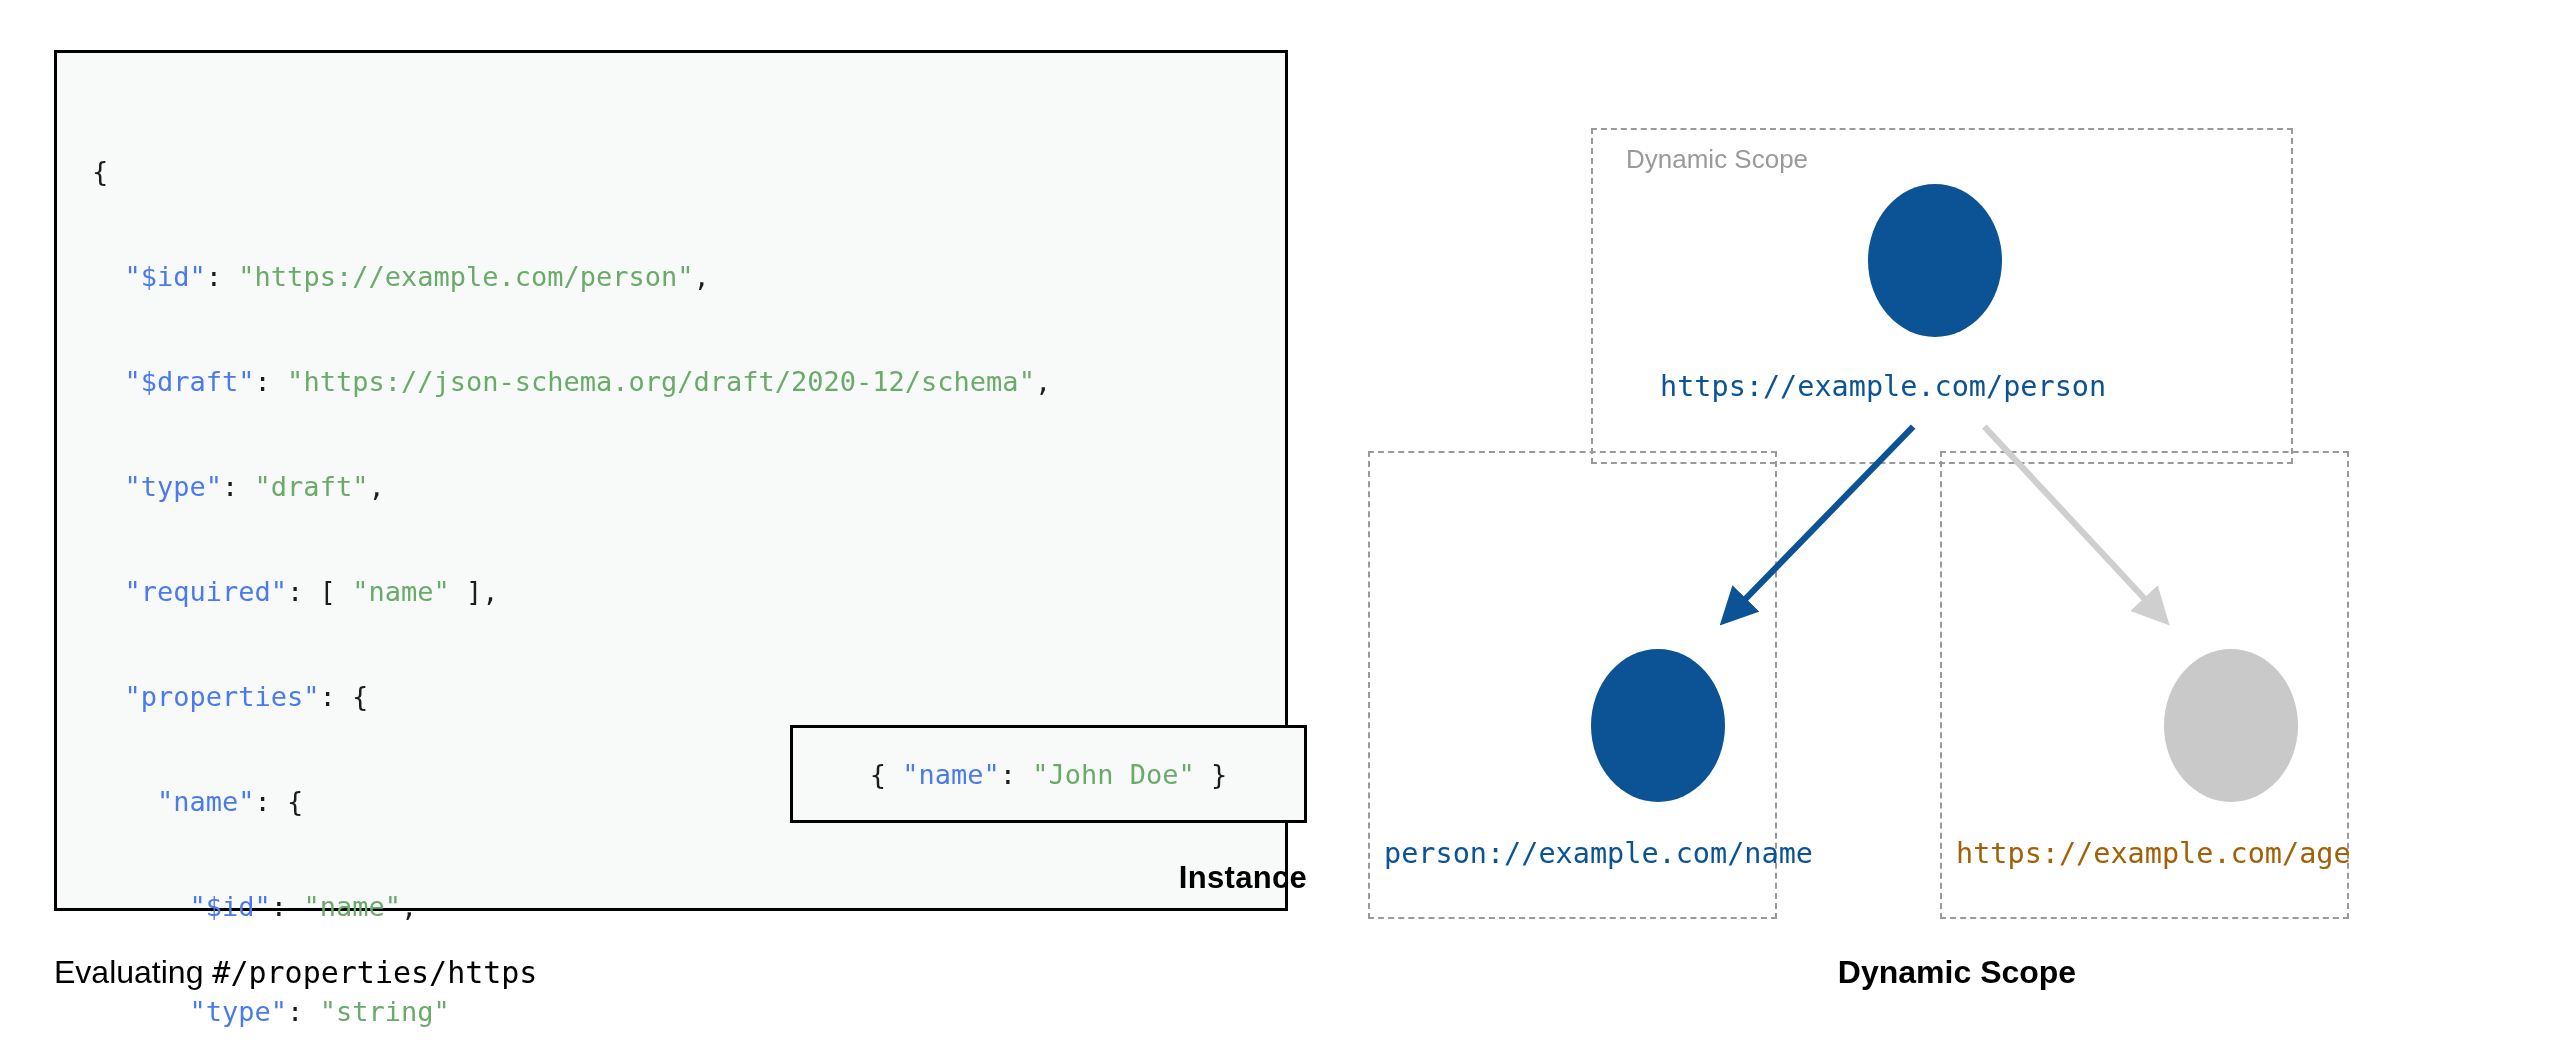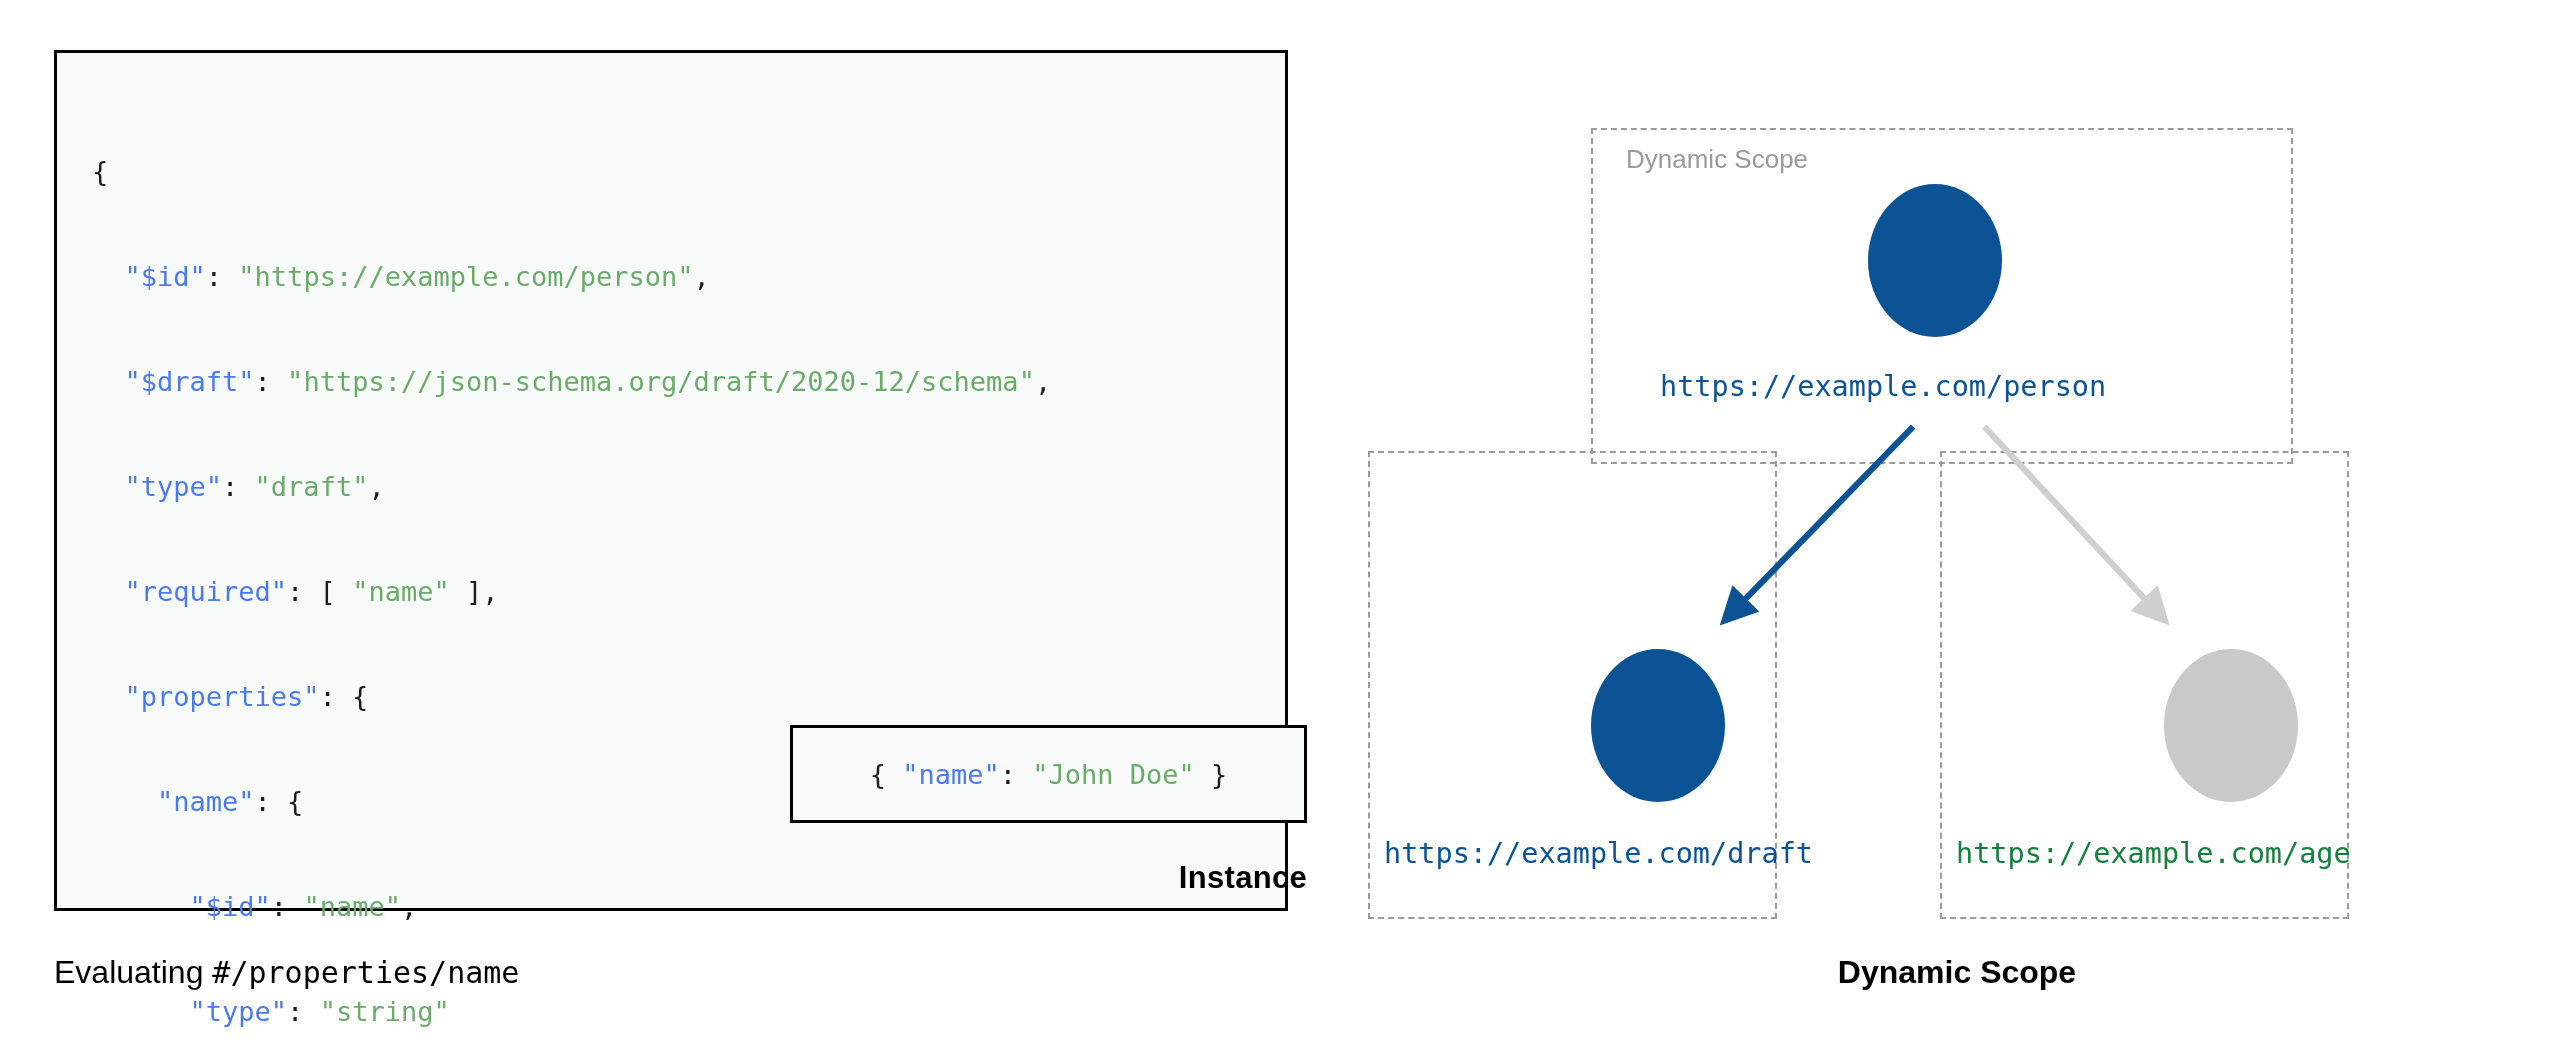--- a/index.html
+++ b/index.html
@@ -92,21 +92,21 @@
   #node-name{left:253px;top:564px;width:134px;height:153px;}
   #node-age{left:826px;top:564px;width:134px;height:153px;}
 
   .node-label{
     position:absolute;
     font-family:"DejaVu Sans Mono","Liberation Mono",monospace;
     font-size:28.5px;
     white-space:nowrap;
   }
   .node-label.blue{color:#0b5394;}
-  .node-label.grey{color:#15803d;}
+  .node-label.grey{color:#a16207;}
   #label-person{left:322px;top:285px;}
   #label-name{left:46px;top:752px;}
   #label-age{left:618px;top:752px;}
 
   .arrows{position:absolute;left:0;top:0;width:1238px;height:854px;overflow:visible;}
 
   .right-caption{
     position:absolute;left:1338px;top:954px;
     width:1238px;text-align:center;
     font-size:32px;font-weight:bold;color:#000;
@@ -137,21 +137,21 @@
       
       
     </div>
 
     <div class="instance-box">
       <div class="instance-code"><span class="p">{ </span><span class="k">"</span><span class="k">name</span><span class="k">"</span><span class="p">: </span><span class="s">"</span><span class="s">John Doe</span><span class="s">"</span><span class="p"> }</span></div>
     </div>
     <div class="instance-label">Instance</div>
   </div>
 
-  <div class="left-caption"><span class="bold">Evaluating </span><span class="mono">#/properties/name</span></div>
+  <div class="left-caption"><span class="bold">Evaluating </span><span class="mono">#/properties/https</span></div>
 
   <div class="diagram">
 
     <div class="dash-box" id="scope-top"></div>
     <div class="dash-box" id="scope-left"></div>
     <div class="dash-box" id="scope-right"></div>
 
     <div class="scope-tag">Dynamic Scope</div>
 
     <svg class="arrows" viewBox="0 0 2174 1500">
@@ -165,20 +165,20 @@
       </defs>
       <line x1="1010" y1="600" x2="684" y2="935" stroke="#0b5394" stroke-width="11" marker-end="url(#ah-blue)"></line>
       <line x1="1135" y1="600" x2="1447" y2="935" stroke="#cfcfcf" stroke-width="11" marker-end="url(#ah-grey)"></line>
     </svg>
 
     <div class="node blue" id="node-person"></div>
     <div class="node blue" id="node-name"></div>
     <div class="node grey" id="node-age"></div>
 
     <div class="node-label blue" id="label-person">https://example.com/person</div>
-    <div class="node-label blue" id="label-name">https://example.com/draft</div>
+    <div class="node-label blue" id="label-name">person://example.com/name</div>
     <div class="node-label grey" id="label-age">https://example.com/age</div>
   </div>
 
   <div class="right-caption">Dynamic Scope</div>
 
 </div>
 
 
 </body></html>

